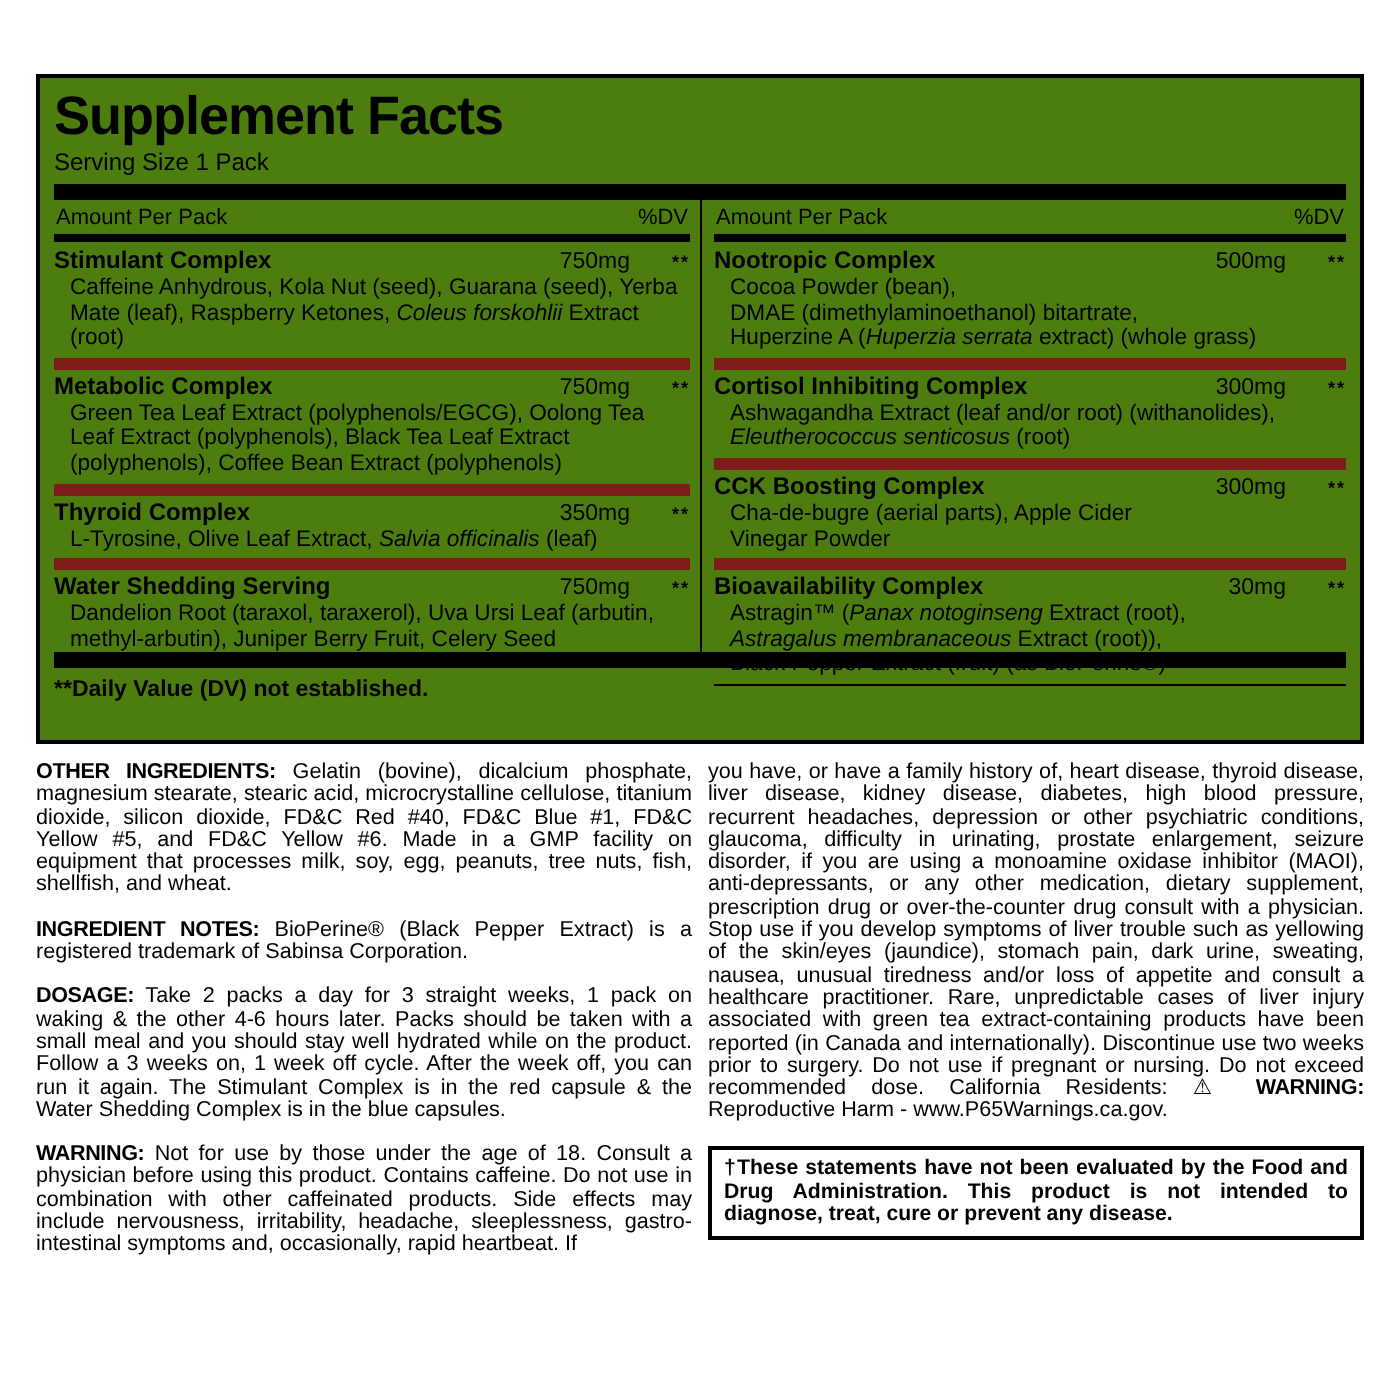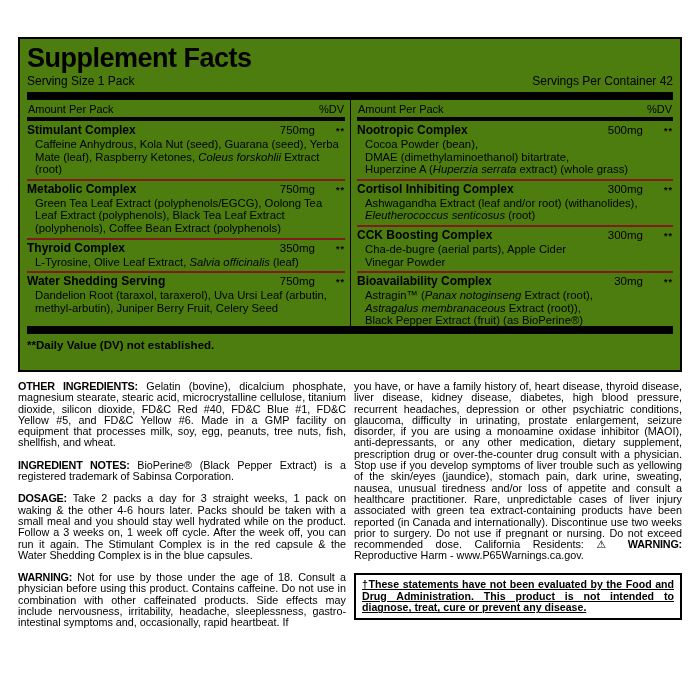--- a/index.html
+++ b/index.html
@@ -25,53 +25,52 @@
   .thick-bar{height:8px;background:#000;}
   .columns{display:flex;height:226px;margin-top:0;}
   .col{width:50%;box-sizing:border-box;padding-right:5px;}
   .col.right{border-left:1px solid #000;padding-left:6px;padding-right:0;}
   .col-head{
     display:flex;justify-content:space-between;
     font-weight:normal;font-size:11px;line-height:14px;padding:2px 1px 1px 1px;
   }
   .mid-bar{height:4px;background:#000;margin-bottom:1px;}
   .cx{padding:1px 0 2px 0;}
-  .cx + .cx{border-top:2px solid #7f1d1d;}
+  .cx + .cx{border-top:6px solid #7f1d1d;}
   .cx.closed{border-bottom:1px solid #000;}
   .cx-head{display:flex;align-items:baseline;font-size:12px;line-height:14px;justify-content:center;}
   .cx-name{font-weight:bold;flex:1;}
   .cx-amt{width:64px;text-align:right;font-size:11.5px;}
   .cx-dv{width:30px;text-align:right;font-size:9px;font-weight:bold;align-self:flex-start;padding-top:1px;letter-spacing:1px;}
   .cx-ing{
     font-size:11.3px;line-height:12.6px;padding:0 0 1px 8px;
     white-space:pre-wrap;
   }
   .footnote{font-weight:bold;font-size:11.5px;line-height:14px;margin-top:4px;}
   .info{
     position:absolute;left:18px;top:381px;width:664px;
     display:flex;gap:8px;
   }
   .info-col{width:328px;font-size:10.8px;line-height:11.3px;text-align:justify;}
   .info-col p{margin:0 0 11px 0;}
   .info-col p b{letter-spacing:-0.2px;}
   .disclaimer-box{
     border:2px solid #000;box-sizing:border-box;
     padding:4px 6px;margin-top:10px;
-    font-weight:bold;font-size:10.6px;line-height:11.8px;text-align:justify;text-decoration:underline;
+    font-weight:bold;font-size:10.6px;line-height:11.8px;text-align:justify;
   }
   i{font-style:italic;}
 </style>
 </head>
 <body>
 
 <div class="panel">
   <div class="panel-title">Supplement Facts</div>
   <div class="serving-row">
     <span>Serving Size 1 Pack</span>
-    <span>Servings Per Container 42</span>
   </div>
   <div class="thick-bar"></div>
   <div class="columns">
     <div class="col" id="col-left">
         <div class="col-head">
           <span>Amount Per Pack</span>
           <span>%DV</span>
         </div>
         <div class="mid-bar"></div>
         <div class="cx">

